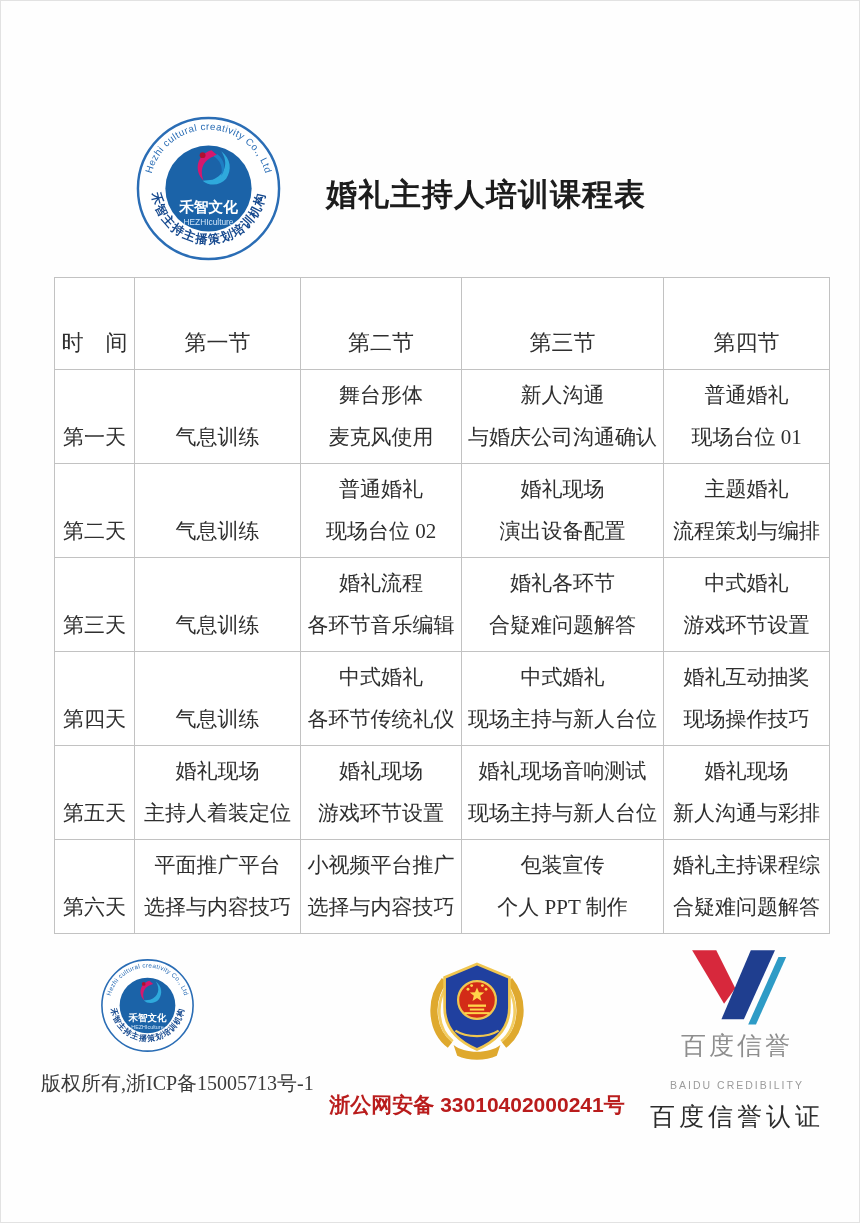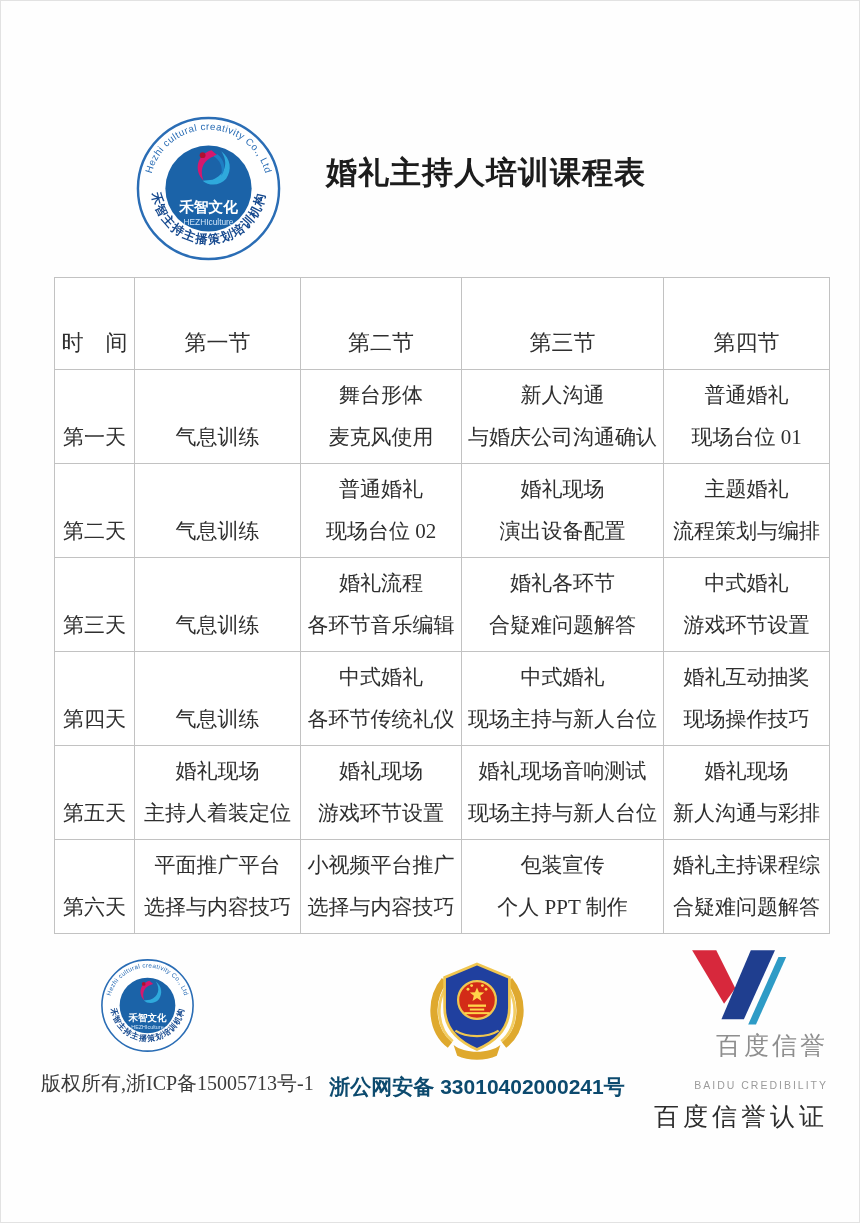--- a/index.html
+++ b/index.html
@@ -9,21 +9,21 @@
     background:#fefefe;
     border:1px solid #e2e2e2;
     box-sizing:border-box;
     font-family:"Liberation Serif","DejaVu Serif",serif;
     color:#2f2f2f;
     overflow:hidden;
   }
   
   .brand-main{position:absolute;left:134px;top:114px;width:147px;height:147px;}
   .page-title{
-    position:absolute;left:325px;top:151px;
+    position:absolute;left:325px;top:173px;
     font-size:31px;font-weight:bold;color:#1c1c1c;
     letter-spacing:1px;white-space:nowrap;
   }
   
   table.schedule{
     position:absolute;left:53px;top:276px;
     border-collapse:collapse;table-layout:fixed;
     width:775px;
   }
   table.schedule td{
@@ -43,24 +43,24 @@
   .hd .l2{font-size:22px;}
   
   .brand-footer{position:absolute;left:99px;top:957px;width:95px;height:95px;}
   .copyright{
     position:absolute;left:20px;top:1069px;width:262px;
     text-align:center;font-size:20px;color:#3a3a3a;white-space:nowrap;margin-left:20px;
   }
   .police{position:absolute;left:320px;top:952px;width:312px;text-align:center;}
   .police .badge{width:108px;height:112px;margin:0 auto;}
   .police .ptext{
-    margin-top:4px;font-size:21px;font-weight:bold;color:#0c4a6e;
+    margin-top:22px;font-size:21px;font-weight:bold;color:#b91c1c;
     font-family:"Liberation Sans","DejaVu Sans",sans-serif;white-space:nowrap;
   }
-  .baidu{position:absolute;left:645px;top:944px;width:182px;text-align:right;
+  .baidu{position:absolute;left:645px;top:944px;width:182px;text-align:center;
     font-family:"Liberation Sans","DejaVu Sans",sans-serif;}
   .baidu .vlogo{width:104px;height:82px;margin:0 auto;display:block;}
   .baidu .cn{margin-top:2px;font-size:25px;color:#8e8e8e;letter-spacing:3px;white-space:nowrap;}
   .baidu .en{margin-top:17px;font-size:10.5px;color:#9b9b9b;letter-spacing:2px;white-space:nowrap;}
   .baidu .cert{margin-top:9px;font-size:25px;color:#2c2c2c;letter-spacing:4px;white-space:nowrap;}
 </style>
 </head>
 <body>
 
 <div class="page">

